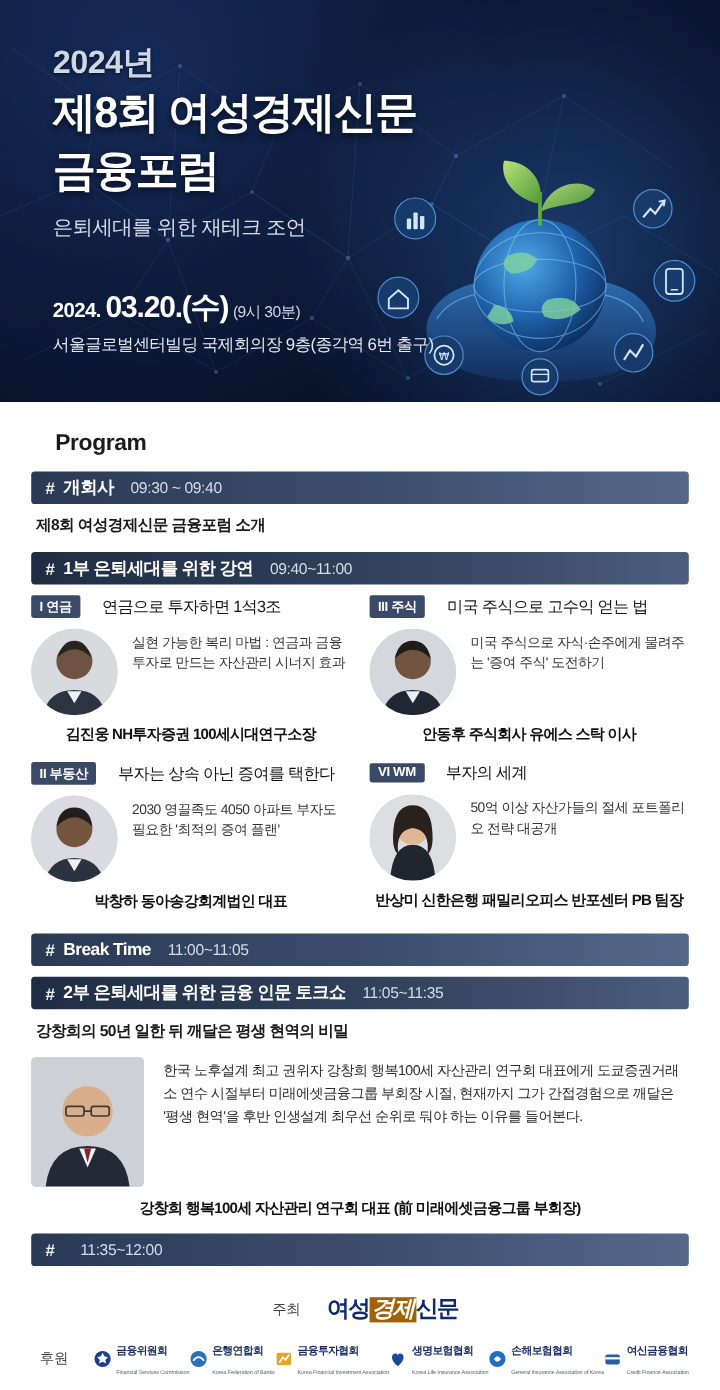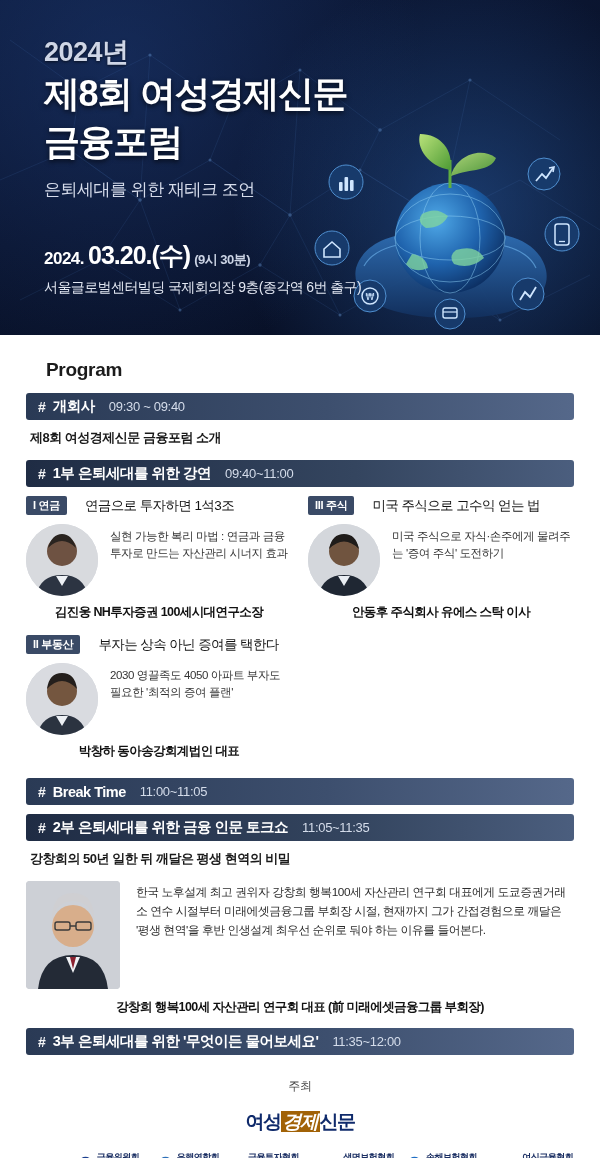--- a/index.html
+++ b/index.html
@@ -63,21 +63,21 @@
     margin-top: 14px;
     letter-spacing: -0.5px;
   }
   .h-date {
     margin-top: 38px;
     color: #ffffff;
     letter-spacing: -0.5px;
   }
   .h-date .d-y { font-size: 17px; font-weight: bold; }
   .h-date .d-d { font-size: 25px; font-weight: bold; letter-spacing: -1px; }
-  .h-date .d-t { font-size: 13px; color: #ccd4e5; font-weight: bold; }
+  .h-date .d-t { font-size: 13px; color: #ccd4e5; font-weight: normal; }
   .h-place {
     font-size: 14px;
     color: #e2e7f2;
     margin-top: 7px;
     letter-spacing: -0.6px;
   }
 
   
   .graphic { position: absolute; right: 6px; top: 118px; width: 290px; height: 215px; z-index: 2; }
 
@@ -423,20 +423,38 @@
               <path d="M21 26 q15 -16 30 0 q-2 -16 -15 -16 q-13 0 -15 16 Z" fill="#241f1c"></path>
               <path d="M11 72 q5 -20 25 -20 q20 0 25 20 Z" fill="#2b3340"></path>
               <path d="M30 53 l6 10 l6 -10 z" fill="#edf0f4"></path>
             </svg>
           </div>
           <div class="desc">2030 영끌족도 4050 아파트 부자도 필요한 '최적의 증여 플랜'</div>
         </div>
         <div class="who">박창하 동아송강회계법인 대표</div>
       </div>
 
+      <div class="col">
+        <div class="sub-head">
+          <span class="tag">VI WM</span>
+          <span class="sub-title">부자의 세계</span>
+        </div>
+        <div class="person">
+          <div class="photo">
+            <svg viewBox="0 0 72 72">
+              <rect width="72" height="72" fill="#dcdee2"></rect>
+              <path d="M17 72 q2 -30 19 -30 q17 0 19 30 Z" fill="#20252e"></path>
+              <circle cx="36" cy="28" r="14" fill="#e0b695"></circle>
+              <path d="M20 28 q2 -19 16 -19 q14 0 16 19 q2 18 -4 22 q3 -20 -12 -22 q-15 2 -12 22 q-6 -4 -4 -22 Z" fill="#2a211d"></path>
+            </svg>
+          </div>
+          <div class="desc">50억 이상 자산가들의 절세 포트폴리오 전략 대공개</div>
+        </div>
+        <div class="who">반상미 신한은행 패밀리오피스 반포센터 PB 팀장</div>
+      </div>
     </div>
 
     <div class="bar">
       <span class="hash">#</span>
       <span class="btxt">Break Time</span>
       <span class="btime">11:00~11:05</span>
     </div>
 
     <div class="bar dark">
       <span class="hash">#</span>
@@ -458,28 +476,27 @@
           <path d="M40 76 l7 16 l7 -16 z" fill="#f0f2f5"></path>
           <path d="M44 76 l3 12 l3 -12 z" fill="#8c2230"></path>
         </svg>
       </div>
       <div class="tdesc">한국 노후설계 최고 권위자 강창희 행복100세 자산관리 연구회 대표에게 도쿄증권거래소 연수 시절부터 미래에셋금융그룹 부회장 시절, 현재까지 그가 간접경험으로 깨달은 '평생 현역'을 후반 인생설계 최우선 순위로 둬야 하는 이유를 들어본다.</div>
     </div>
     <div class="talk-who">강창희 행복100세 자산관리 연구회 대표 (前 미래에셋금융그룹 부회장)</div>
 
     <div class="bar">
       <span class="hash">#</span>
-      <span class="btxt">3부 은퇴세대를 위한 '무엇이든 물어보세요'</span>
       <span class="btime">11:35~12:00</span>
     </div>
   </div>
 
   <div class="footer">
 
-    <div class="f-row" style="justify-content:center;flex-direction:column;">
+    <div class="f-row" style="justify-content:center;">
       <span class="f-label">주최</span>
       <span class="f-logo-main">
         <span>여성</span><span class="hl">경제</span><span>신문</span>
       </span>
     </div>
 
     <div class="f-row" style="justify-content:center;">
       <span class="f-label">후원</span>
       <span class="sponsors">
 

